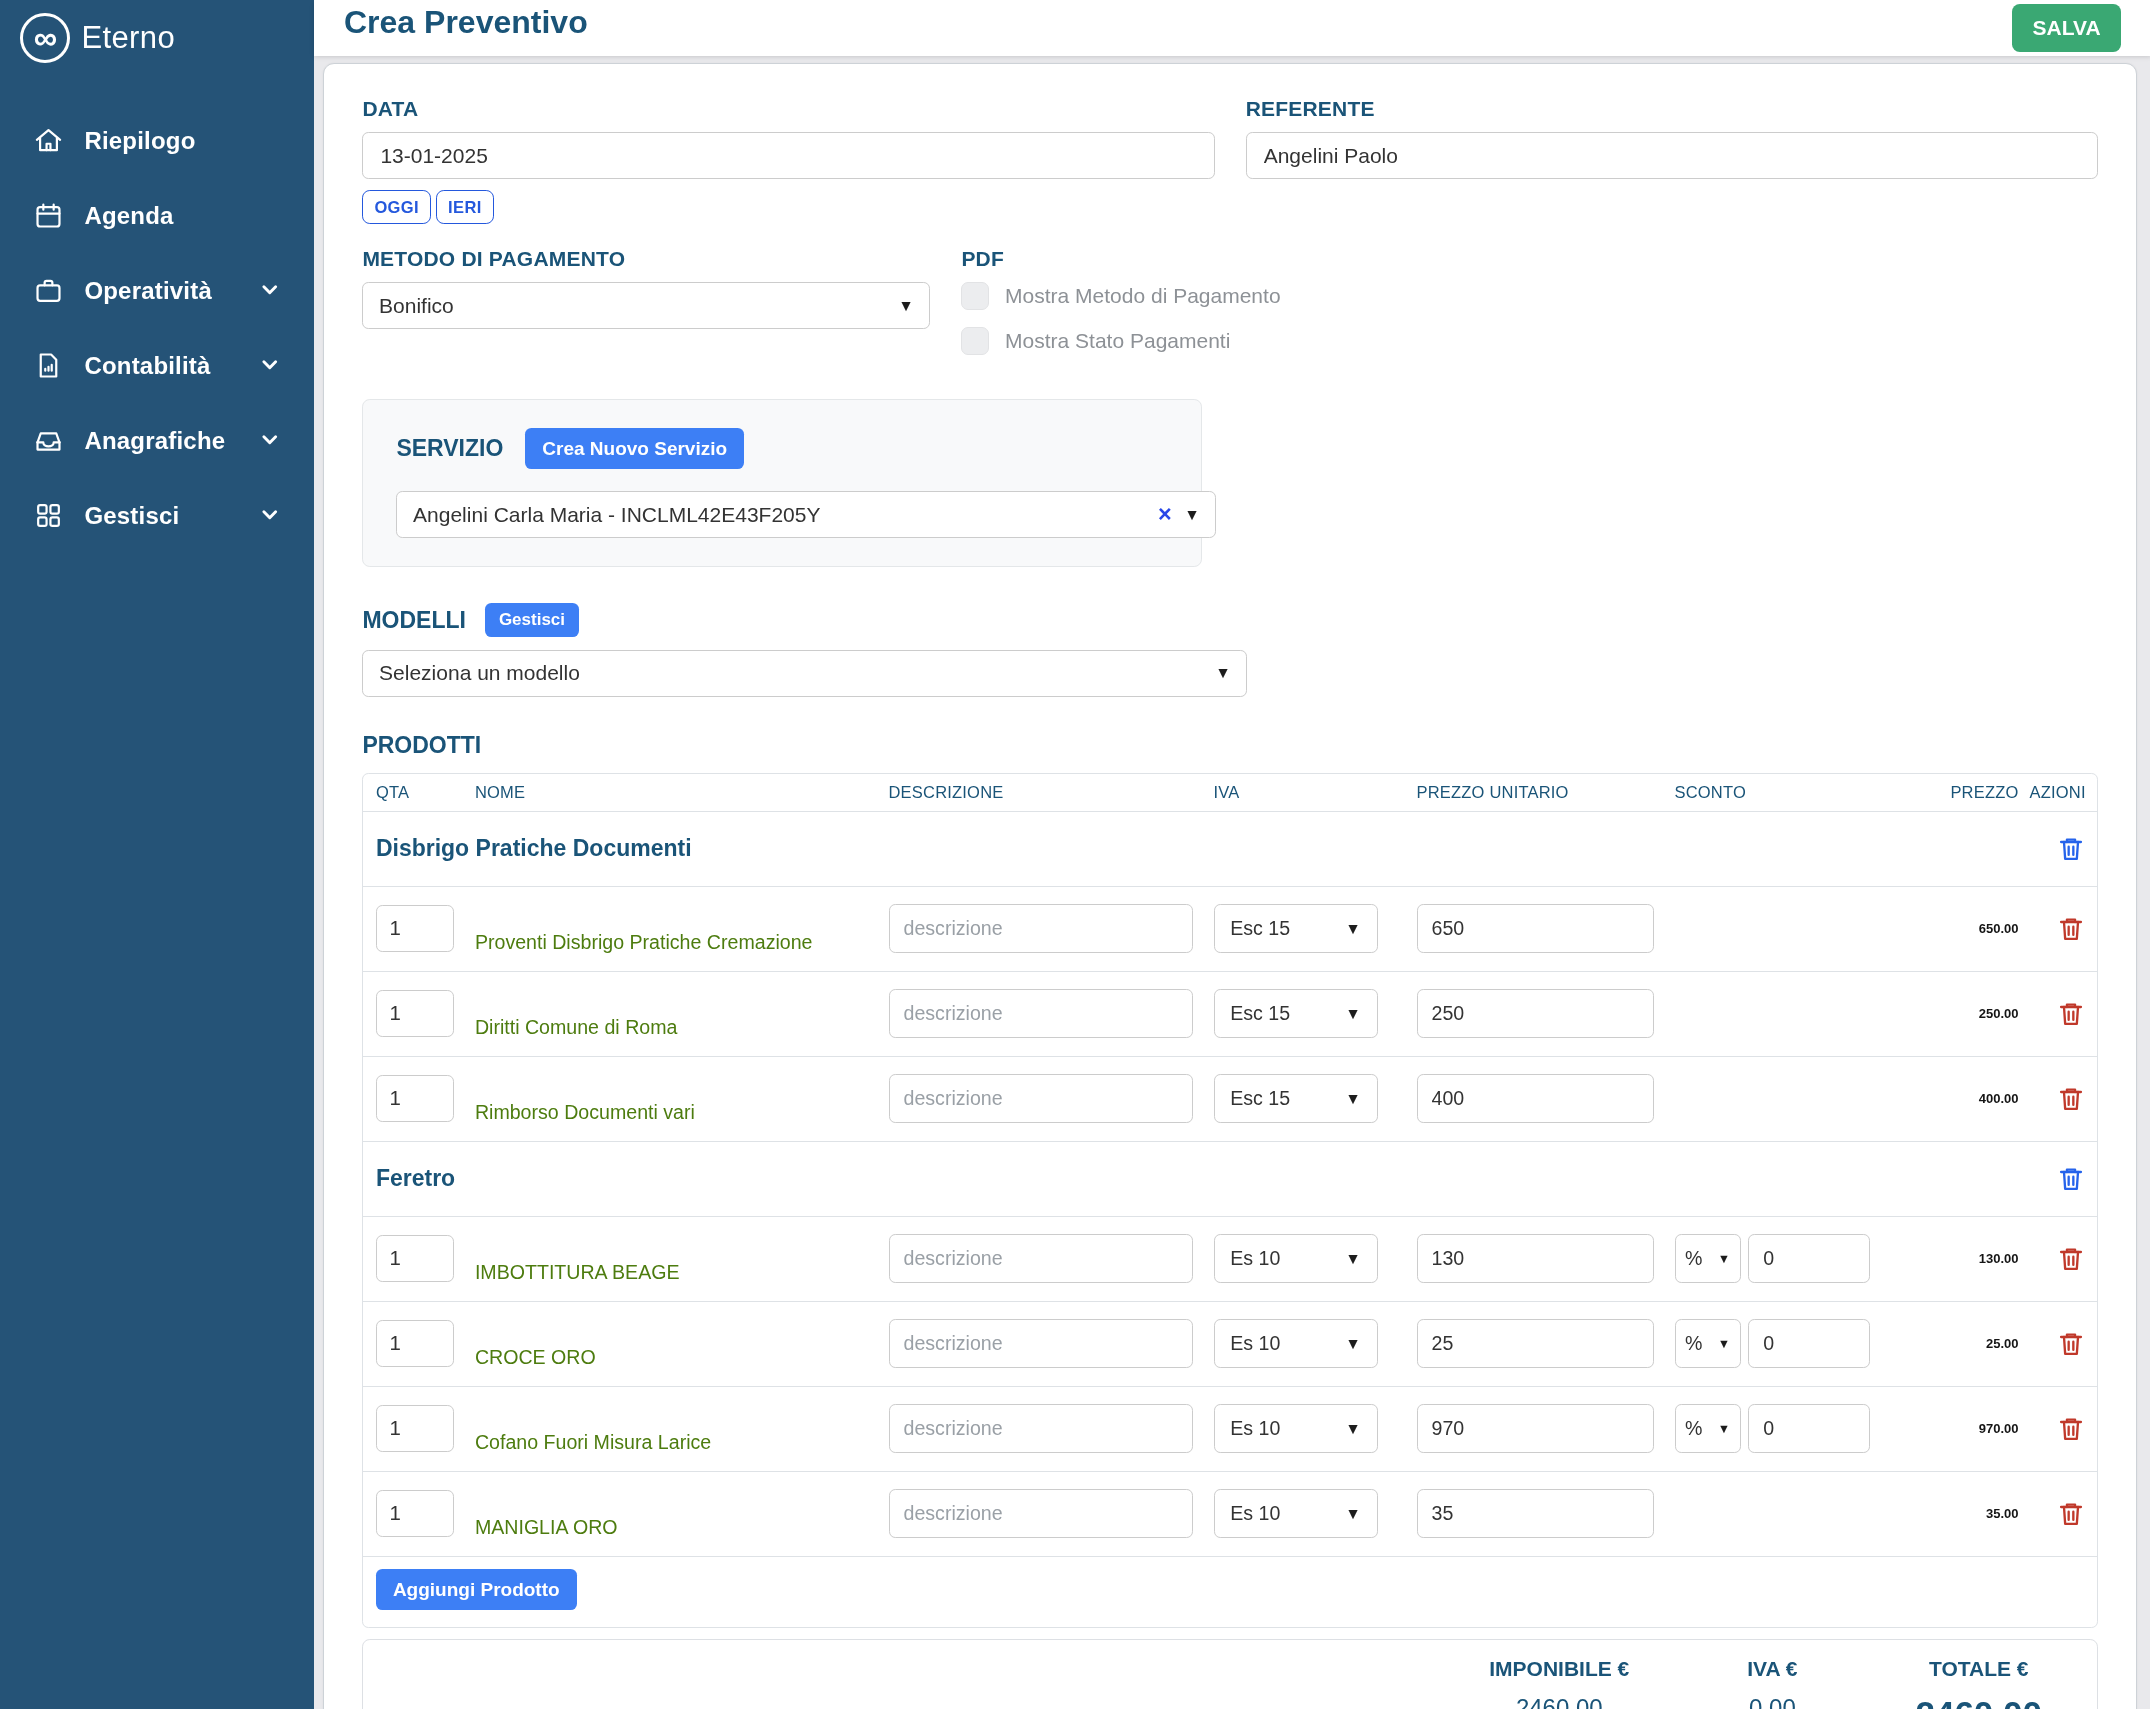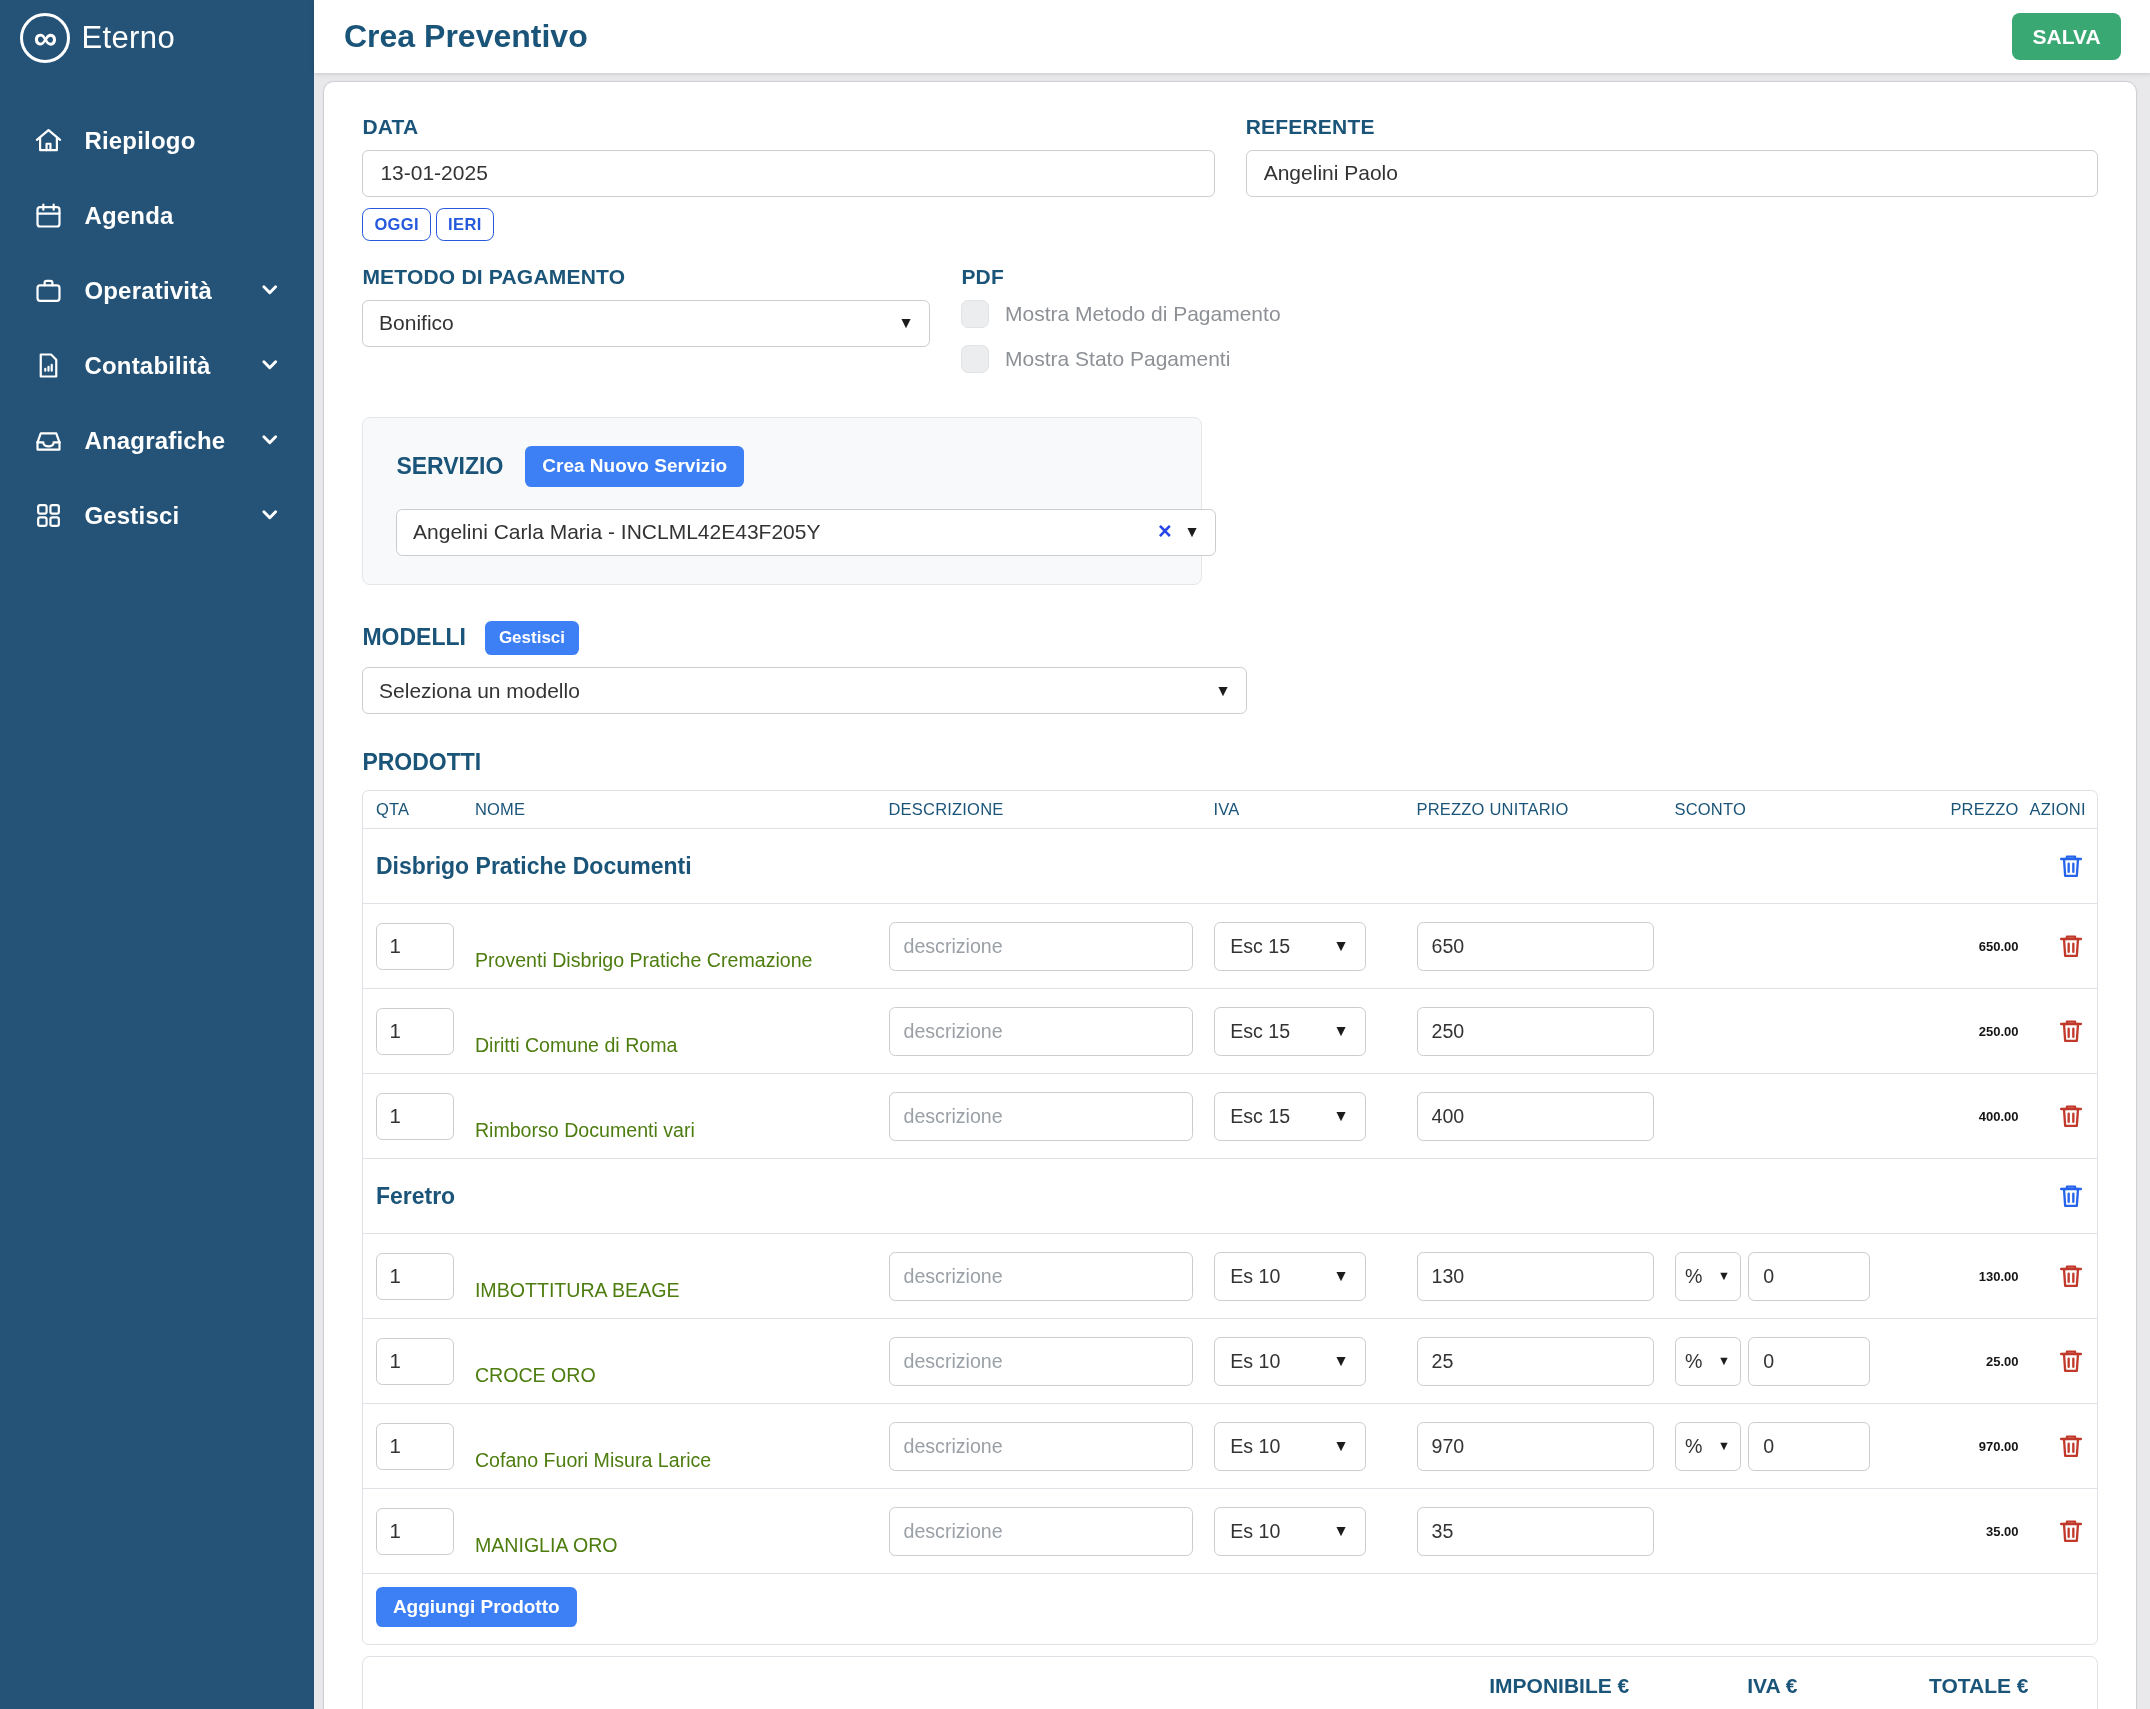--- a/index.html
+++ b/index.html
@@ -16,21 +16,21 @@
   .brand-name { font-size:31px; font-weight:400; letter-spacing:0.4px; }
   .nav { margin-top:33px; }
   .nav-item { display:flex; align-items:center; gap:20.4px; height:75px; padding:0 33px; cursor:pointer; }
   .nav-item svg { width:31px; height:31px; stroke:#fff; fill:none; stroke-width:1.7; stroke-linecap:round; stroke-linejoin:round; }
   .nav-label { font-size:24px; font-weight:700; letter-spacing:0.2px; }
   .nav-chevron { margin-left:auto; }
   .nav-chevron svg { width:23.5px; height:23.5px; stroke-width:3; }
 
   
   .main { flex:1; display:flex; flex-direction:column; height:100%; }
-  .topbar { height:73px; background:#fff; display:flex; align-items:center; padding:16px 30px;
+  .topbar { height:73px; background:#fff; display:flex; padding:4px 30px;
     box-shadow:0 2.4px 4.7px rgba(0,0,0,0.14); position:relative; z-index:5; }
   .page-title { font-size:32px; font-weight:700; color:#1a5478; }
   .save-btn { margin-left:auto; background:#3aa873; color:#fff; font-size:21px; font-weight:700;
     border:none; border-radius:7.8px; padding:11.8px 20.4px; cursor:pointer; }
 
   .content { flex:1; padding:7.8px 14px 0 9.4px; }
   .card { background:#fff; border:0.8px solid #cdd2d7; border-radius:11px; height:1694px;
     padding:33px 38px; box-shadow:0 0.8px 2.4px rgba(0,0,0,0.06); }
 
   .field-label { font-size:21px; font-weight:700; color:#1a5478; margin-bottom:11px; letter-spacing:0.2px; }
@@ -80,21 +80,21 @@
   .tgroup { min-height:75px; border-bottom:0.8px solid #dee2e6; }
   .tgroup:not(:first-child){ }
   .group-name { grid-column:1 / 7; font-size:23px; font-weight:700; color:#1a5478; }
   .trow { min-height:85px; border-bottom:0.8px solid #dee2e6; }
   .qta-input { width:78px; height:47px; border:0.8px solid #ccc; border-radius:6.3px; text-align:left;
     padding:0 12.5px; font-size:20.4px; color:#333; font-family:"Liberation Sans",sans-serif; }
   .prod-name { font-size:19.6px; color:#4d7c0f;margin-top:28px; }
   .desc-input { width:304px; height:49px; border:0.8px solid #ccc; border-radius:6.3px; padding:0 14px;
     font-size:19.6px; font-family:"Liberation Sans",sans-serif; color:#333; }
   .desc-input::placeholder { color:#9aa0a6; }
-  .iva-select { width:152px; height:49px; font-size:19.6px; }
+  .iva-select { width:164px; height:49px; font-size:19.6px; }
   .pu-input { width:237px; height:49px; border:0.8px solid #ccc; border-radius:6.3px; padding:0 14px;
     font-size:19.6px; font-family:"Liberation Sans",sans-serif; color:#333; }
   .sconto-cell { display:flex; gap:7.8px; align-items:center; }
   .pct-select { width:66px; height:49px; font-size:19.6px; padding:0 9.4px; }
   .pct-select .caret { font-size:12.5px; }
   .sconto-input { width:122px; height:49px; border:0.8px solid #ccc; border-radius:6.3px; padding:0 14px;
     font-size:19.6px; font-family:"Liberation Sans",sans-serif; color:#333; }
   .row-price { font-size:13px; font-weight:700; color:#151515; text-align:right; }
   .azioni-cell { display:flex; justify-content:flex-end; }
   .trash { cursor:pointer; display:inline-flex; }

